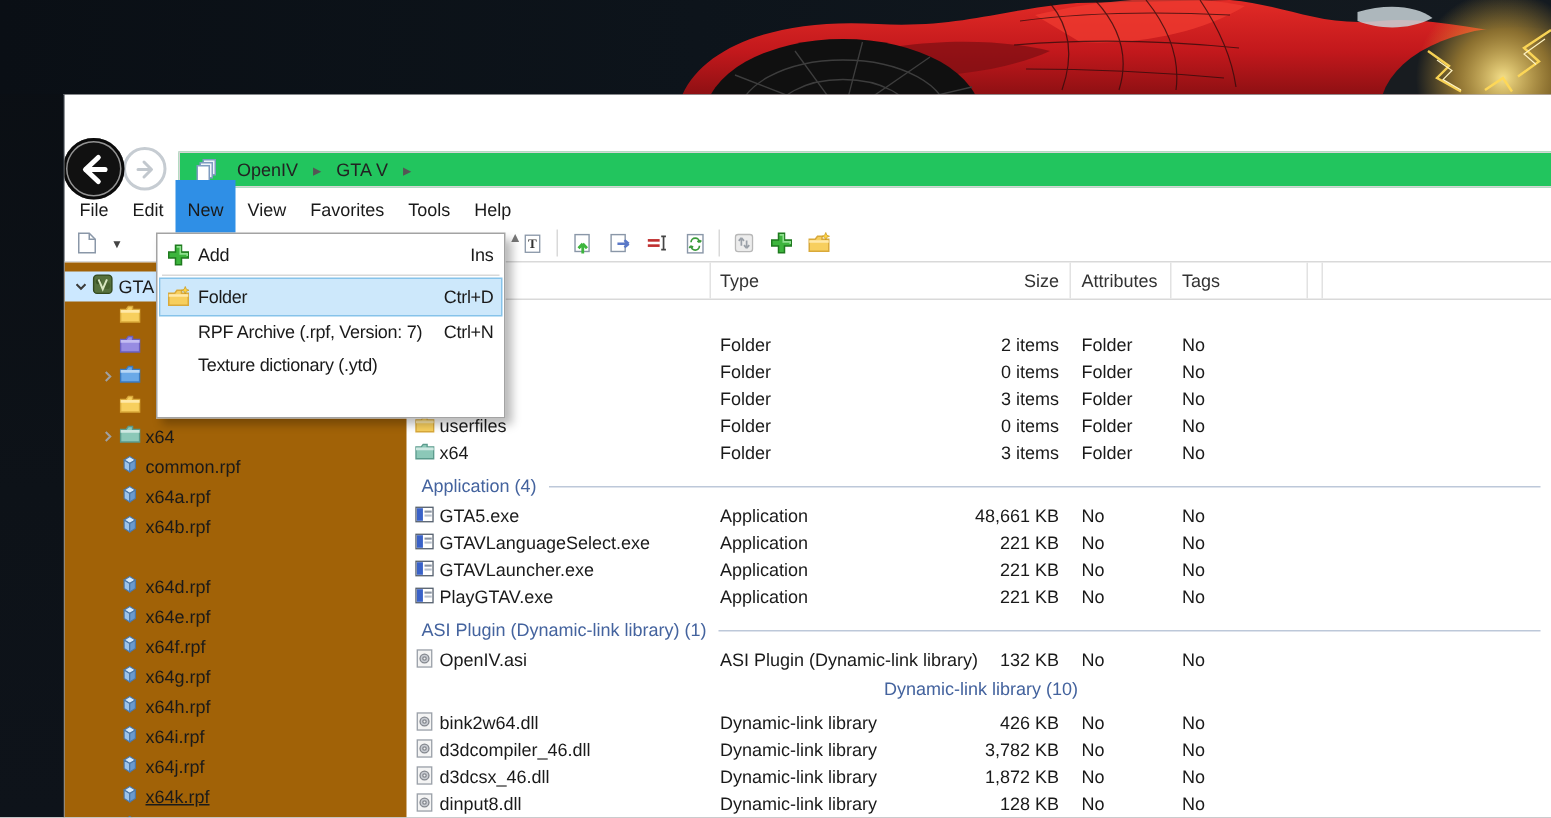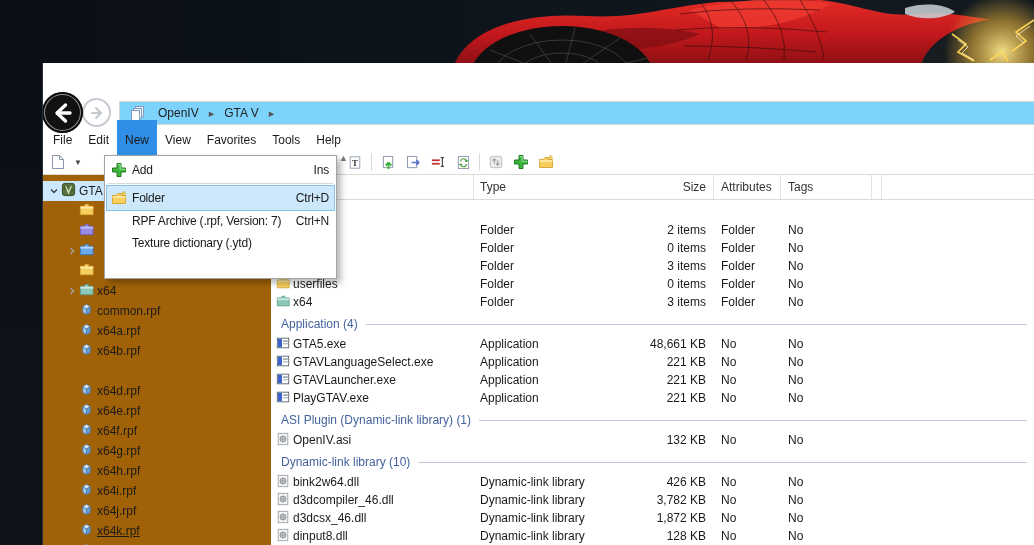--- a/index.html
+++ b/index.html
@@ -4,21 +4,21 @@
 <style>
   * { margin:0; padding:0; box-sizing:border-box; }
   html,body { width:1034px; height:545px; overflow:hidden; font-family:"Liberation Sans",sans-serif; }
   .desktop { position:relative; width:1034px; height:545px; background:linear-gradient(180deg,#0a0e13 0%,#0d1218 60%,#0e131a 100%); overflow:hidden; }
   .wallpaper { position:absolute; left:0; top:0; width:1034px; height:63px; }
   .window { position:absolute; left:42px; top:63px; width:992px; height:482px; background:#fff; border-left:1px solid #2b3138; overflow:hidden; font-size:12px; color:#1a1a1a; }
 
   
   .btn-back { position:absolute; left:-1px; top:29px; width:41px; height:41px; border-radius:50%; background:#111; box-shadow:inset 0 0 0 2px #0a0a0a, inset 0 0 0 3px rgba(255,255,255,.55); display:flex; align-items:center; justify-content:center; z-index:6; }
   .btn-fwd  { position:absolute; left:39px; top:35px; width:29px; height:29px; border-radius:50%; background:#fff; border:2px solid #c6ccd2; display:flex; align-items:center; justify-content:center; z-index:5; }
-  .crumbbar { position:absolute; left:76px; top:38px; right:0; height:24px; border-top:1px solid #d6d6d6; border-bottom:1px solid #d6d6d6; border-left:1px solid #d6d6d6; display:flex; align-items:center; background:#7dd3fc; }
+  .crumbbar { position:absolute; left:76px; top:38px; right:0; height:24px; border-top:1px solid #d6d6d6; border-bottom:1px solid #d6d6d6; border-left:1px solid #d6d6d6; display:flex; align-items:center; background:#22c55e; }
   .crumbbar .stack { margin:0 8px 0 10px; }
   .crumb { padding:0 4px; color:#222; }
   .crumb-sep { color:#555; font-size:11px; padding:0 6px; }
 
   
   .menubar { position:absolute; left:2px; top:66px; height:22px; display:flex; align-items:center; }
   .menubar .mi { padding:13px 8px; color:#1a1a1a; }
   .menubar .mi.active { background:#2f8fe6; }
 
   
@@ -541,25 +541,26 @@
           <span>ASI Plugin (Dynamic-link library) (1)</span>
           <span class="gline"></span>
         </div>
         <div class="lrow" style="top: 231px;">
           <span class="ic"><svg width="14" height="14" viewBox="0 0 16 16">
               <rect x="2.5" y="1.5" width="11" height="13" fill="#f4f4f4" stroke="#9aa0a8"></rect>
               <circle cx="8" cy="8" r="3.4" fill="#c9ccd2" stroke="#84888f"></circle>
               <circle cx="8" cy="8" r="1.3" fill="#f4f4f4" stroke="#84888f"></circle>
             </svg></span>
           <span class="cell nm">OpenIV.asi</span>
+          <span class="cell ty">ASI Plugin (Dynamic-link library)</span>
           <span class="cell sz">132 KB</span>
           <span class="cell at">No</span>
           <span class="cell tg">No</span>
         </div>
-        <div class="ghead" style="top: 252px;">
+        <div class="ghead" style="top: 252px; flex-direction: column;">
           <span>Dynamic-link library (10)</span>
           <span class="gline"></span>
         </div>
         <div class="lrow" style="top: 273px;">
           <span class="ic"><svg width="14" height="14" viewBox="0 0 16 16">
               <rect x="2.5" y="1.5" width="11" height="13" fill="#f4f4f4" stroke="#9aa0a8"></rect>
               <circle cx="8" cy="8" r="3.4" fill="#c9ccd2" stroke="#84888f"></circle>
               <circle cx="8" cy="8" r="1.3" fill="#f4f4f4" stroke="#84888f"></circle>
             </svg></span>
           <span class="cell nm">bink2w64.dll</span>

